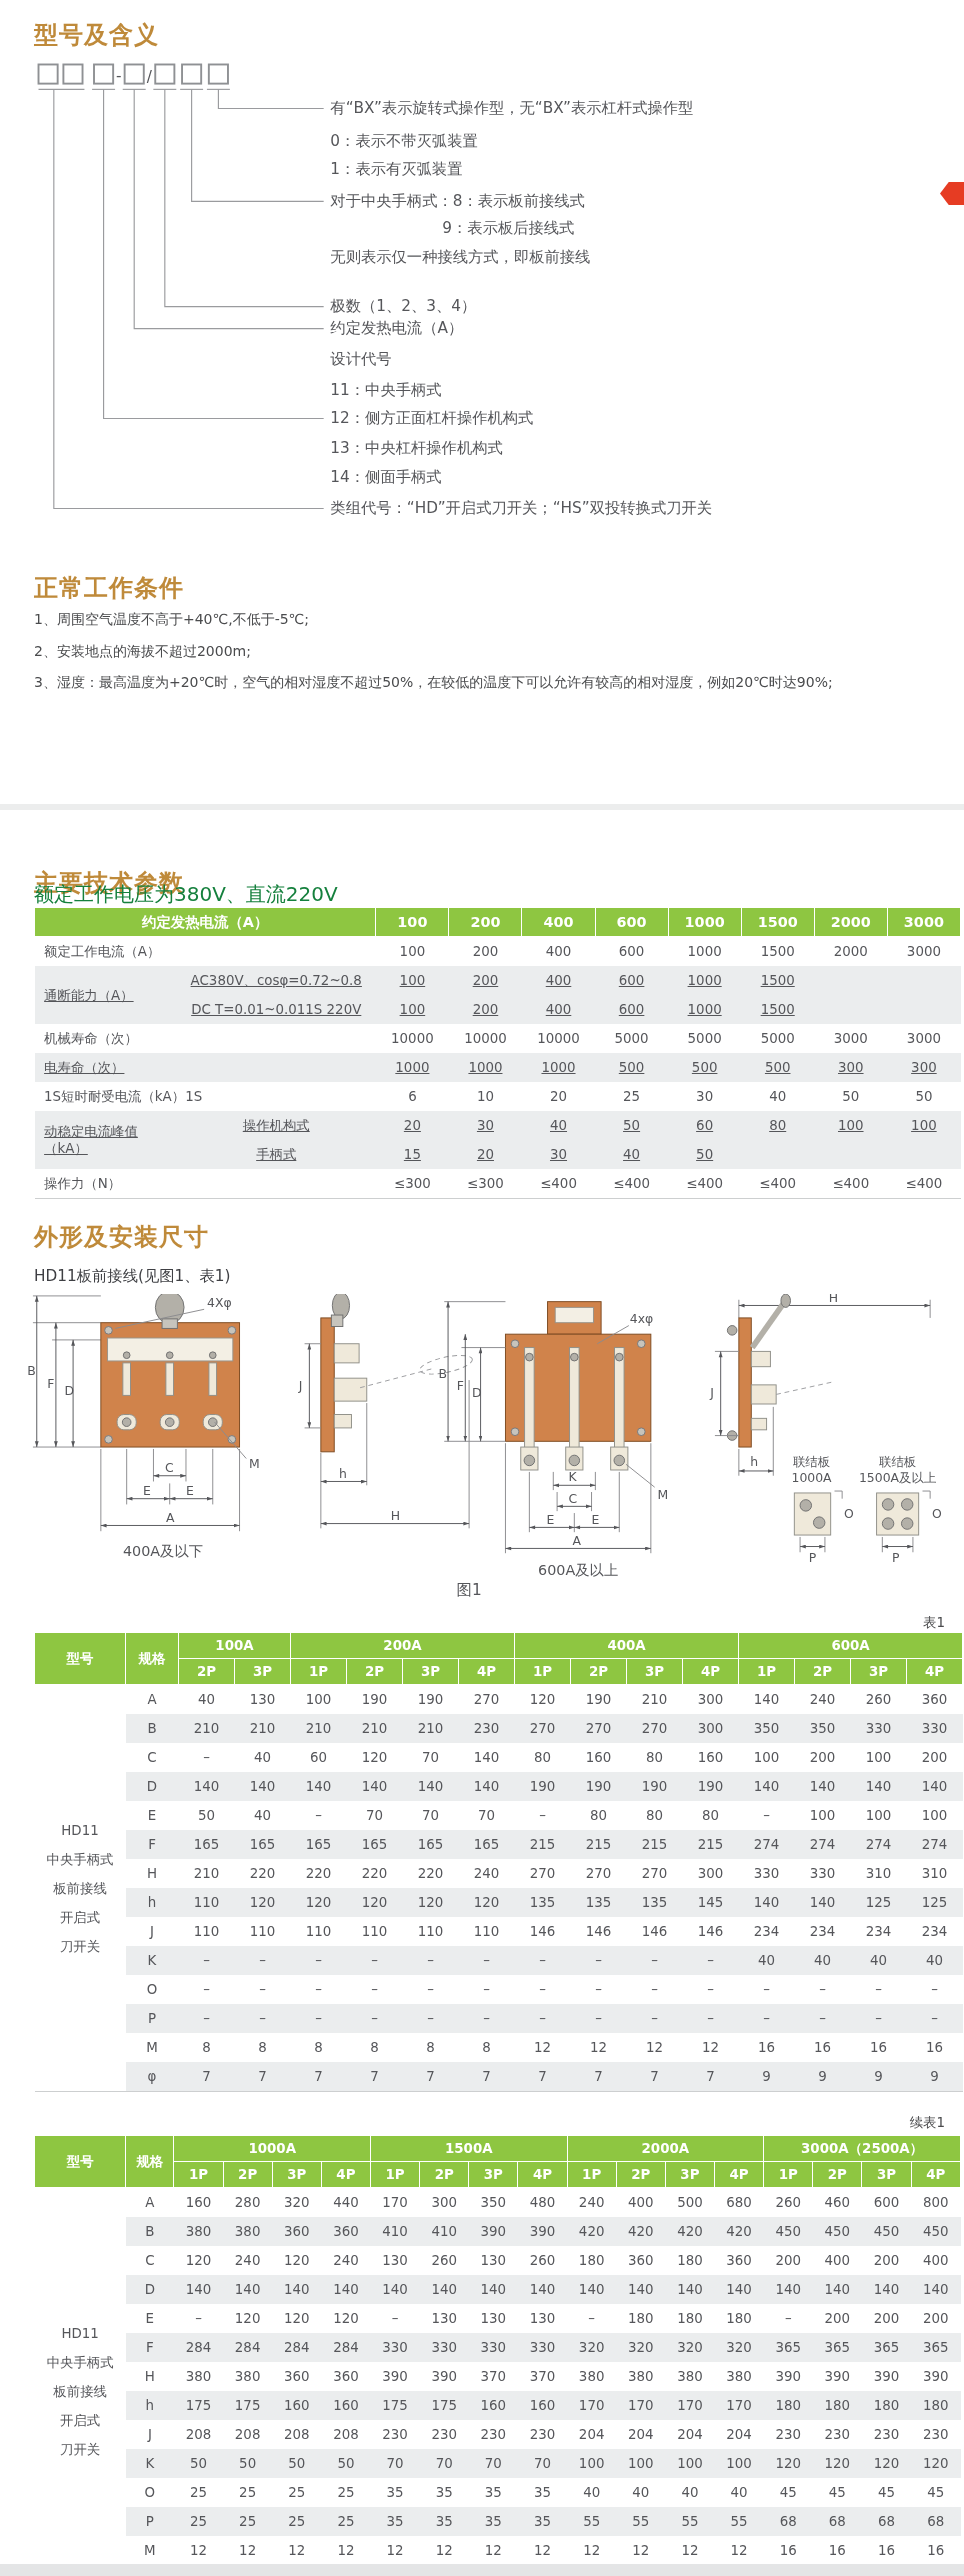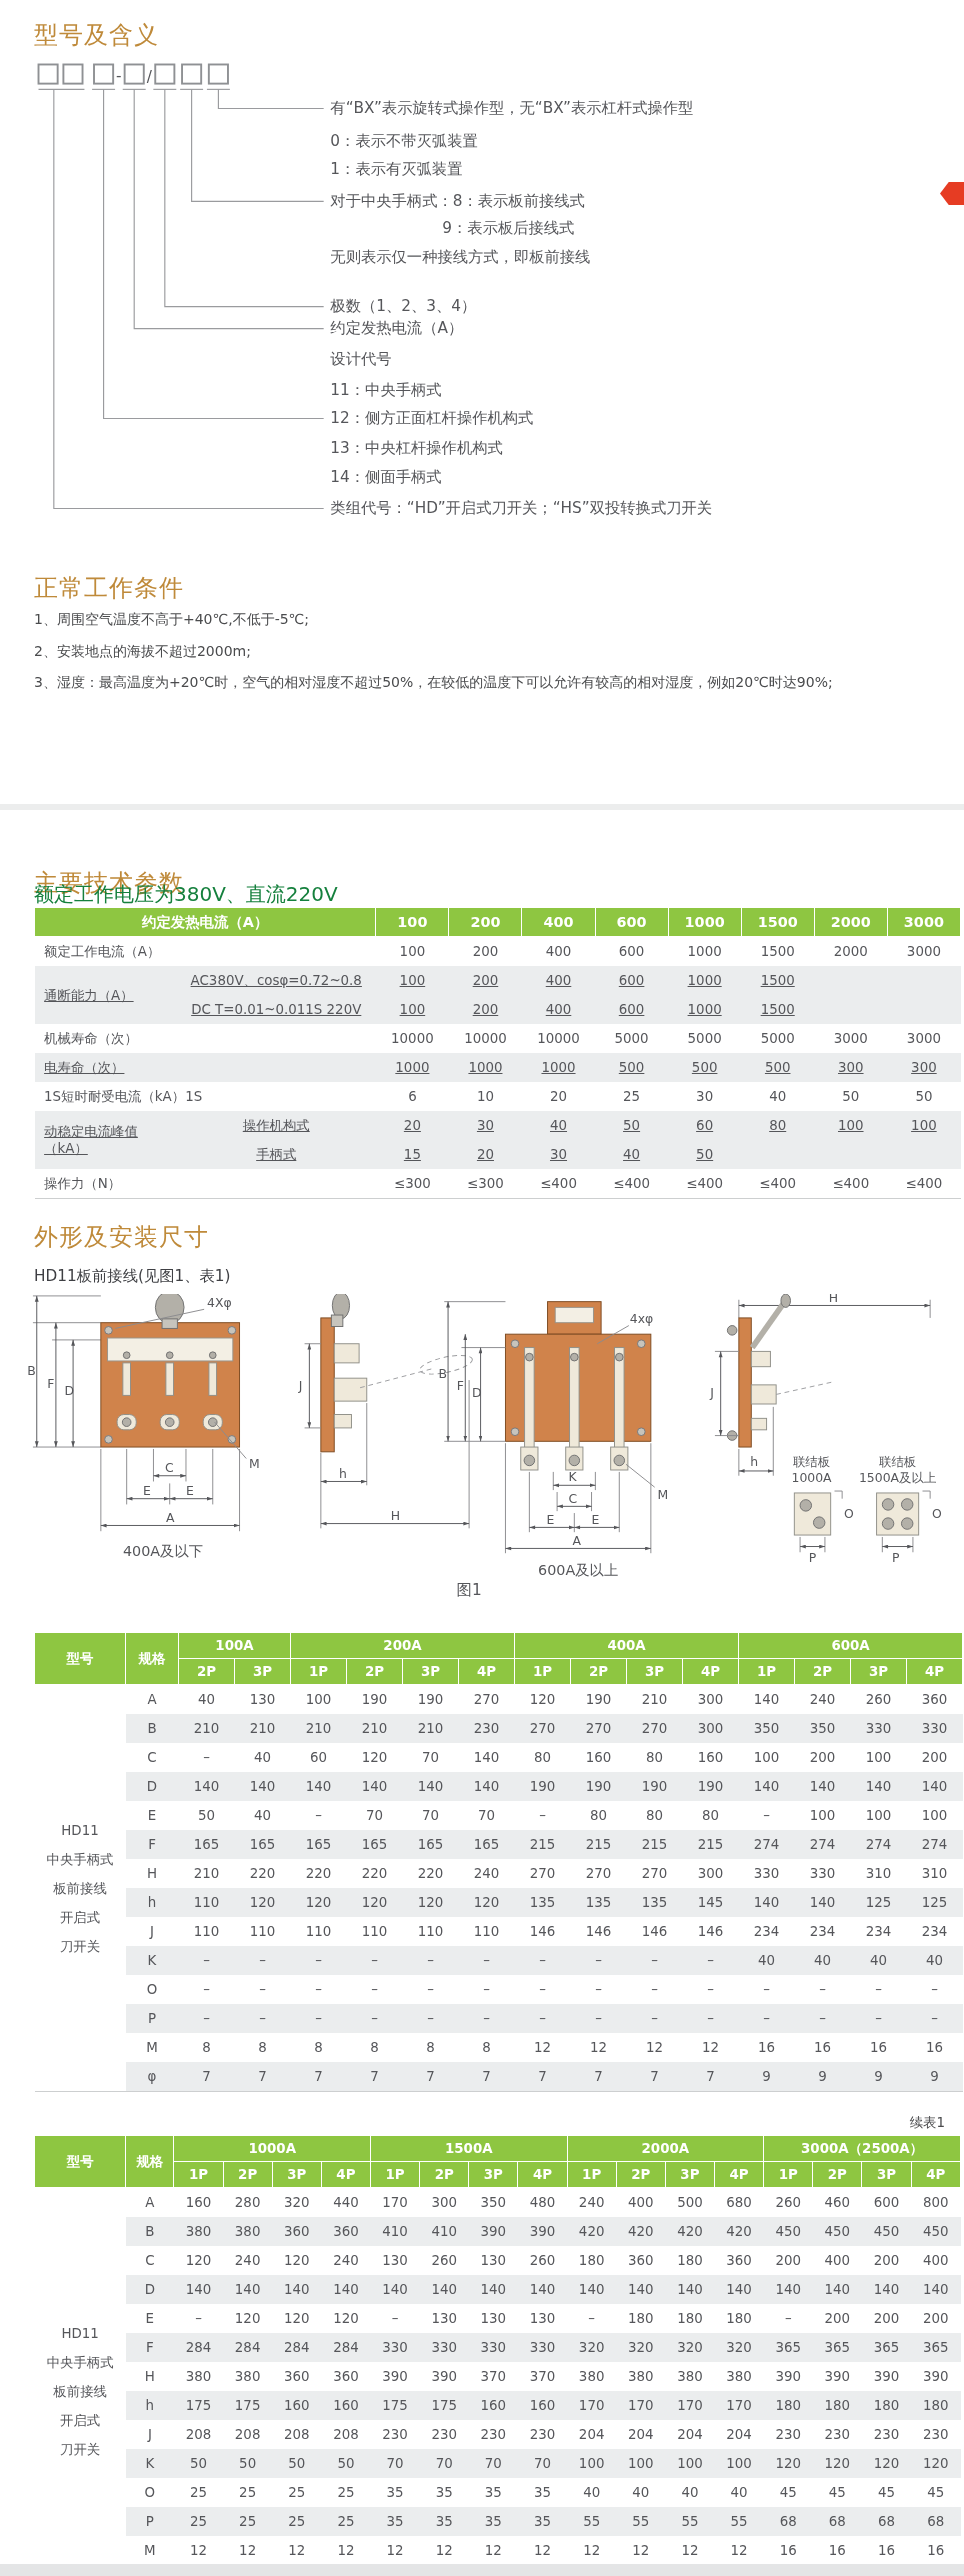--- a/index.html
+++ b/index.html
@@ -1,18 +1,18 @@
 <!DOCTYPE html>
 <html><head>
 <meta charset="utf-8">
 <style>
   html,body{margin:0;padding:0;background:#fff;}
   .page{position:relative;width:965px;height:2576px;background:#ffffff;overflow:hidden;
         font-family:"DejaVu Sans","Liberation Sans",sans-serif;color:#4a4b4d;}
-  .sec-title{position:absolute;left:34px;font-size:24px;font-weight:normal;color:#bf8a3a;letter-spacing:1px;}
+  .sec-title{position:absolute;left:34px;font-size:24px;font-weight:bold;color:#bf8a3a;letter-spacing:1px;}
   .sub-text{position:absolute;left:34px;font-size:20px;color:#15803d;}
   .red-tab{position:absolute;right:0;top:182px;width:25px;height:23px;background:#e63c23;
            clip-path:polygon(0 50%,35% 0,100% 0,100% 100%,35% 100%);}
   .divider{position:absolute;left:0;top:804px;width:965px;height:5.7px;background:#eceded;}
   .footer-band{position:absolute;left:0;top:2564px;width:965px;height:12.4px;background:#e4e5e6;}
   .cond{position:absolute;left:34px;top:609px;width:911px;font-size:14px;color:#4a4b4d;}
   .cond p{margin:0 0 11.5px 0;line-height:20px;padding-left:24px;text-indent:-24px;}
   table{border-collapse:collapse;table-layout:fixed;}
   .tech-table{position:absolute;left:34px;top:907px;width:927px;font-size:13.4px;border-bottom:1px solid #cdcfd0;}
   .tech-table th{background:#8ec641;color:#fff;font-weight:bold;font-size:14.4px;height:26px;border:1.9px solid #fff;}
@@ -467,20 +467,21 @@
             </g>
         <line x1="902" y1="264" x2="934" y2="264" stroke="#55565a" marker-start="url(#arrb)" marker-end="url(#arr)"></line>
         <text x="912" y="280" font-size="13">P</text>
       </g>
     </g>
 
     <text x="470" y="315" font-size="16" text-anchor="middle" fill="#3e3f43">图1</text>
   </svg>
   </div>
 
+  <div class="tbl-tag" style="top:1614px;">表1</div>
   <table class="dim-table" style="top:1632px;">
     <colgroup>
         <col style="width:91px">
         <col style="width:53px">
         <col span="14" style="width:56px">
       </colgroup>
     <thead>
         <tr>
           <th rowspan="2">型号</th>
           <th rowspan="2">规格</th>

